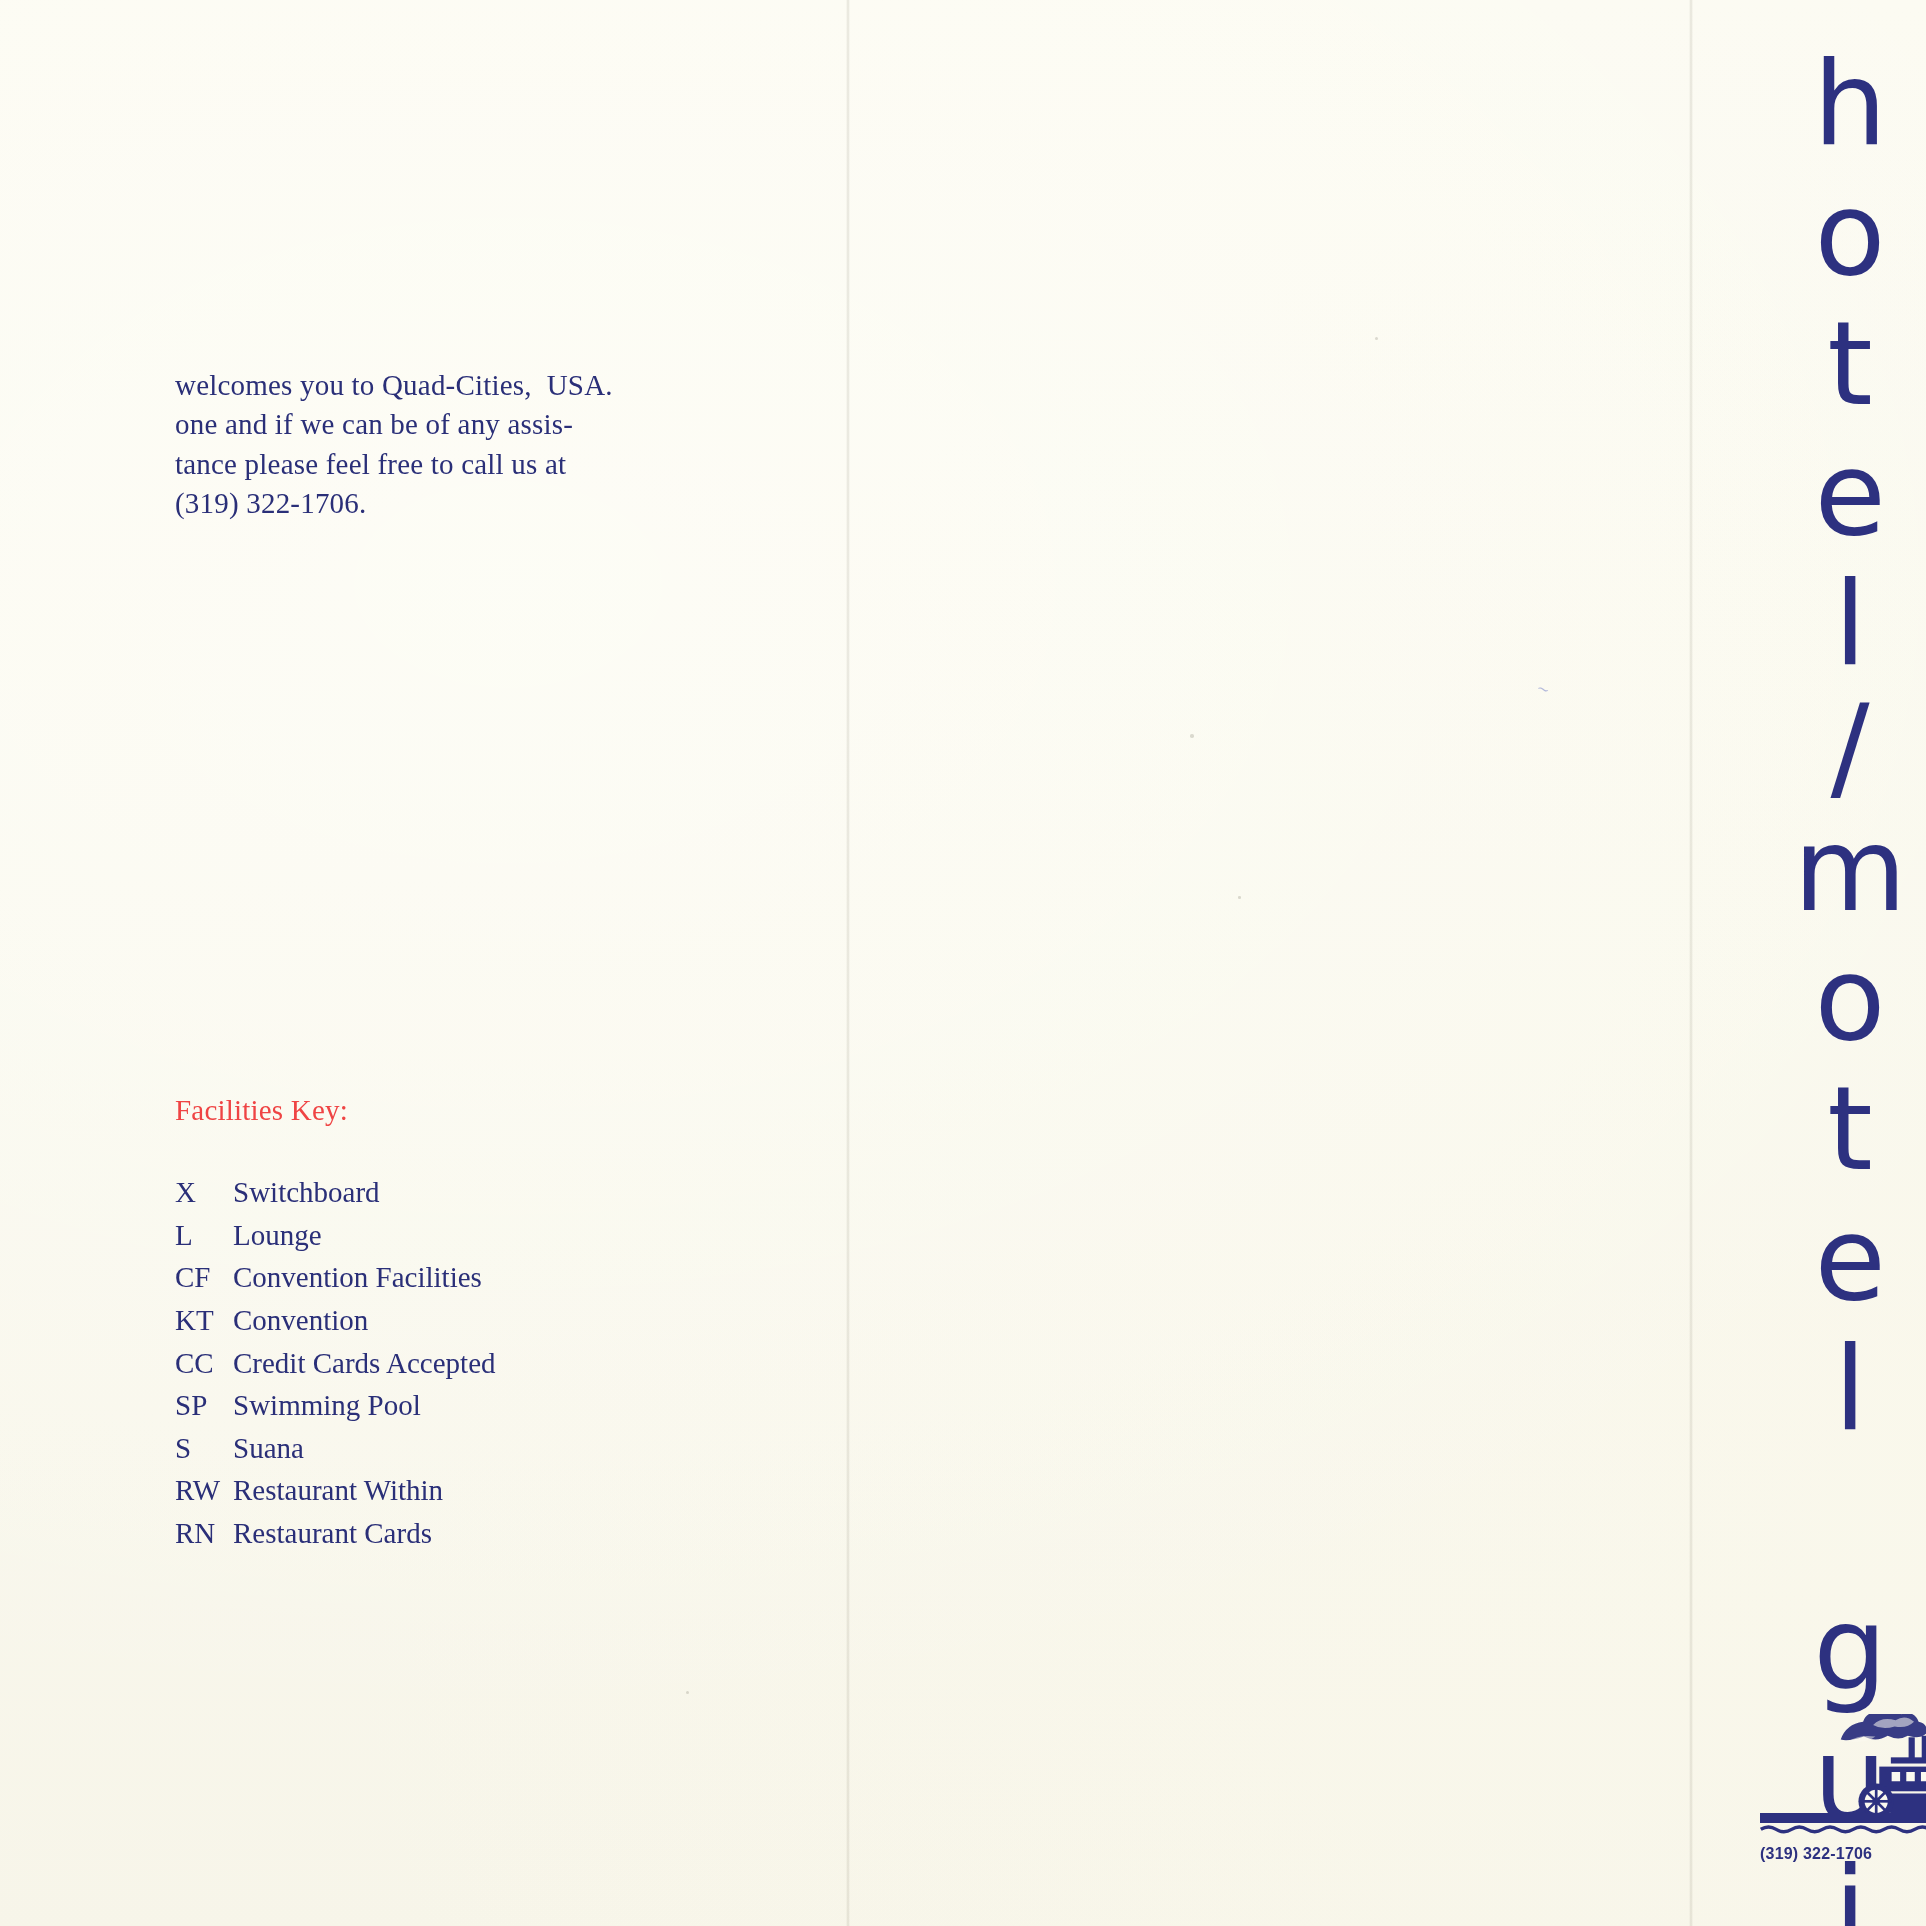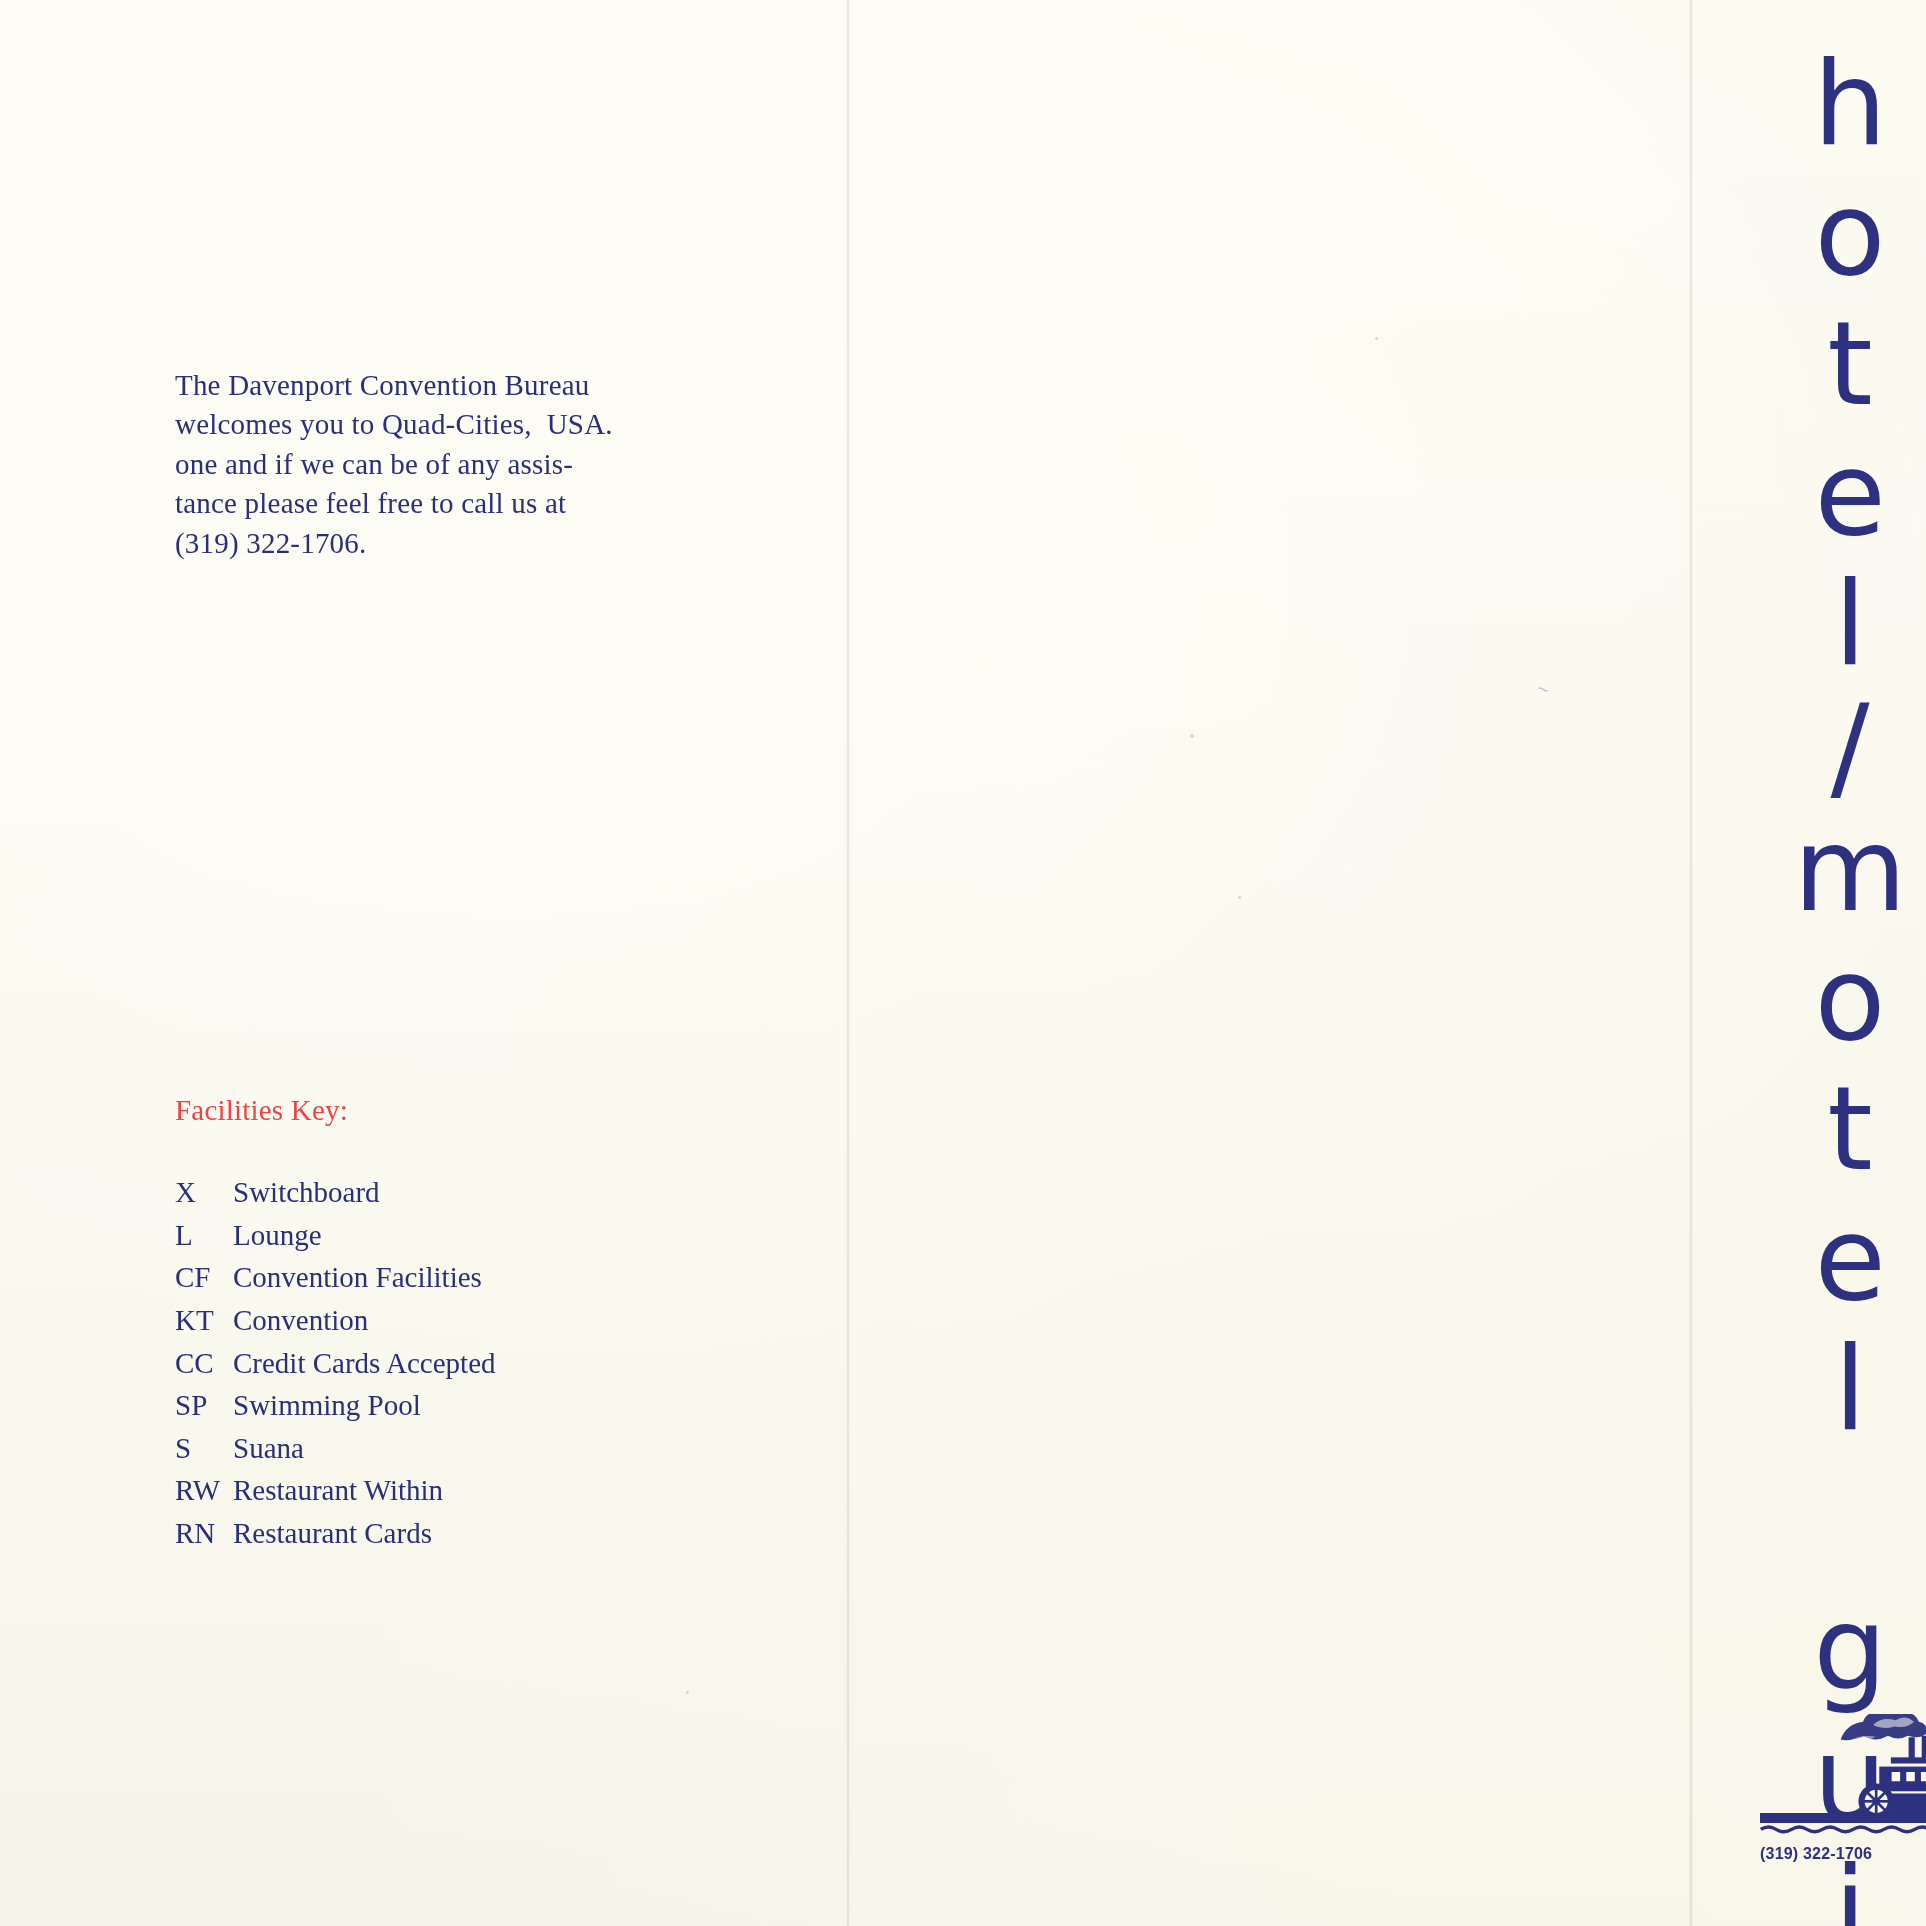--- a/index.html
+++ b/index.html
@@ -162,21 +162,20 @@
   <div class="fold fold-left"></div>
   <div class="fold fold-right"></div>
 
   <div class="speck" style="left:1190px;top:734px;width:3.5px;height:3.5px;"></div>
   <div class="speck" style="left:1375px;top:337px;width:3.1px;height:3.1px;"></div>
   <div class="speck" style="left:1238px;top:896px;width:2.7px;height:2.7px;"></div>
   <div class="speck" style="left:686px;top:1691px;width:3.1px;height:3.1px;"></div>
   <div class="blue-smudge">~</div>
 
   <div class="welcome">
-    <div>The Davenport Convention Bureau</div>
     <div>welcomes you to Quad-Cities,  USA.</div>
     <div>one and if we can be of any assis-</div>
     <div>tance please feel free to call us at</div>
     <div>(319) 322-1706.</div>
   </div>
 
   <div class="facilities-title">Facilities Key:</div>
   <div class="facilities-list">
     <div class="fac-row">
       <span class="fac-code">X</span>

